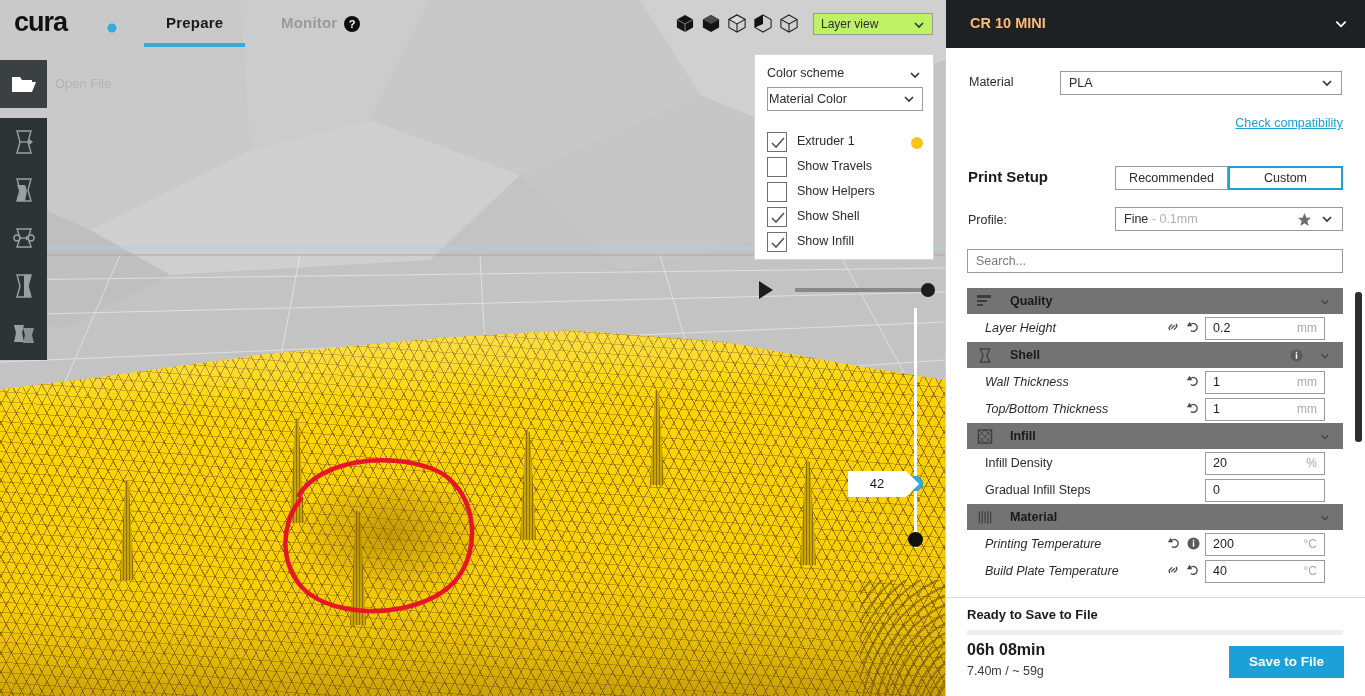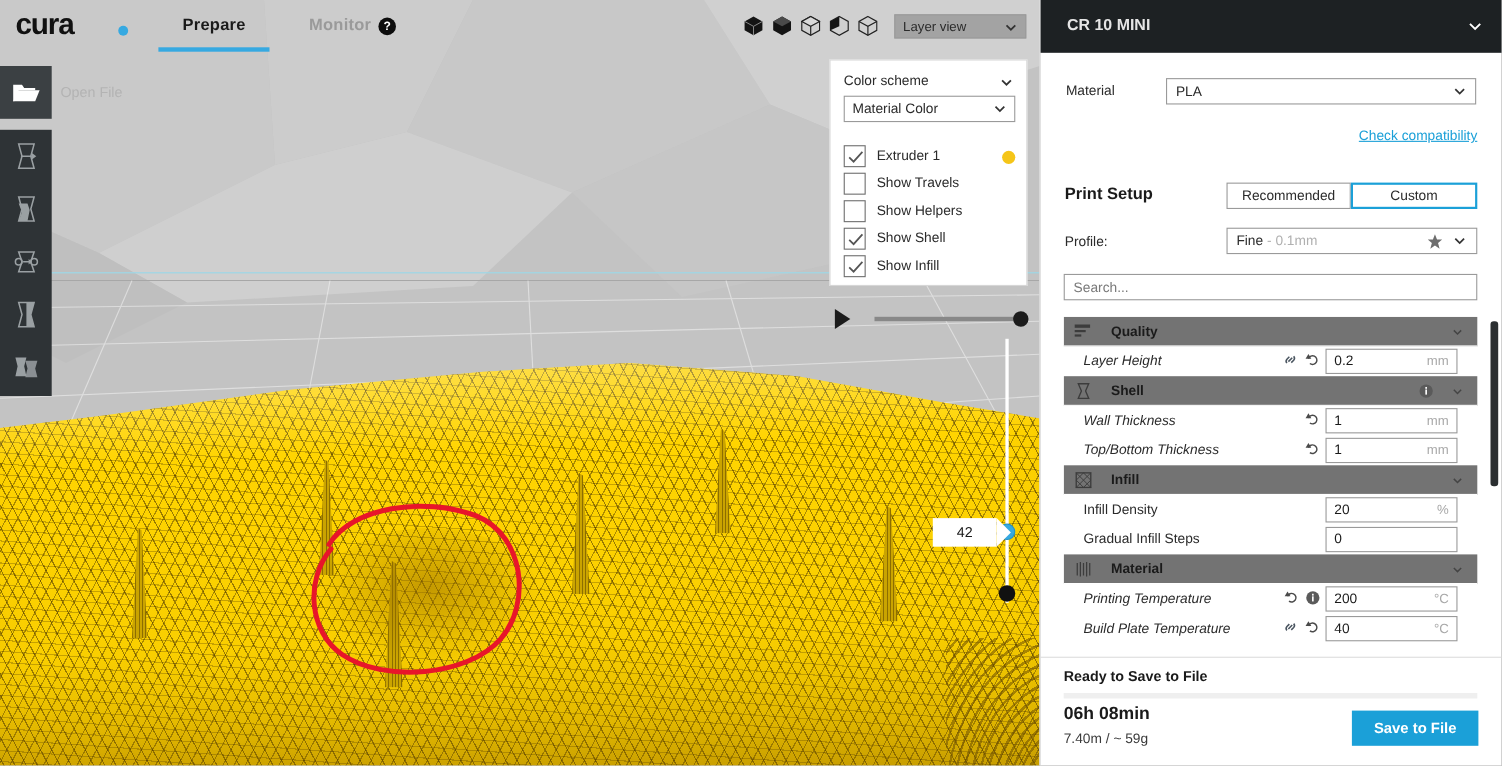--- a/index.html
+++ b/index.html
@@ -73,21 +73,21 @@
   #tab-monitor { left: 281px; color: #9a9a9a; }
   #help-icon {
     position: absolute; left: 344px; top: 16px; width: 16px; height: 16px;
     border-radius: 50%; background: #0d0d0d; color: #fff;
     font-size: 11px; font-weight: bold; line-height: 16px; text-align: center;
   }
   #view-icons { position: absolute; left: 676px; top: 14px; display: flex; gap: 8px; }
   .cube { width: 18px; height: 19px; }
   #view-select {
     position: absolute; left: 813px; top: 13px; width: 120px; height: 22px;
-    background: #a3a3a3; border: 1px solid #9a9a9a; font-size: 12px; color: #2b2b2b;
+    background: #bef264; border: 1px solid #9a9a9a; font-size: 12px; color: #2b2b2b;
     line-height: 20px; padding-left: 7px;
   }
   #view-select .chev { position: absolute; right: 7px; top: 5px; }
 
   
   #toolbar-open {
     position: absolute; left: 0; top: 60px; width: 47px; height: 48px;
     background: #3b4043; display: flex; align-items: center; justify-content: center;
   }
   #toolbar-tools {
@@ -105,21 +105,21 @@
     background: #fff; border: 1px solid #d6d6d6;
   }
   #cs-header {
     position: absolute; left: 12px; top: 11px; right: 12px;
     font-size: 12.5px; color: #2b2b2b;
   }
   #cs-header .chev { position: absolute; right: 0; top: 3px; }
   #cs-select {
     position: absolute; left: 12px; top: 32px; width: 156px; height: 24px;
     border: 1px solid #9a9a9a; background: #fff;
-    font-size: 12.5px; color: #2b2b2b; line-height: 22px; padding-left: 7px;
+    font-size: 12.5px; color: #2b2b2b; line-height: 22px; padding-left: 1px;
   }
   #cs-select .chev { position: absolute; right: 7px; top: 5px; }
   .cs-row {
     position: absolute; left: 12px; width: 156px; height: 25px;
     font-size: 12.5px; color: #2b2b2b;
   }
   .cs-box {
     position: absolute; left: 0; top: 2px; width: 20px; height: 20px;
     border: 1px solid #6e6e6e; background: #fff;
   }
@@ -175,21 +175,21 @@
   #model-name .edit { display: inline-block; margin-left: 6px; vertical-align: -2px; }
   #model-name .dims { font-size: 12.5px; margin-top: 9px; }
 
   
   #right-panel {
     position: absolute; left: 945px; top: 0; width: 420px; height: 696px;
     background: #fff; border-left: 1px solid #d0d0d0;
   }
   #printer-bar {
     position: absolute; left: 0; top: 0; width: 420px; height: 48px;
-    background: #1d2123; color: #e5e5e5;
+    background: #1d2123; color: #fdba74;
   }
   #printer-bar .name {
     position: absolute; left: 24px; top: 15px; font-size: 14.5px; font-weight: bold;
   }
   #printer-bar .chev { position: absolute; right: 18px; top: 17px; }
 
   .row-label { position: absolute; font-size: 12.5px; color: #2b2b2b; }
   #material-label { left: 23px; top: 75px; }
   #material-select {
     position: absolute; left: 1060px; top: 71px; width: 282px; height: 24px;

